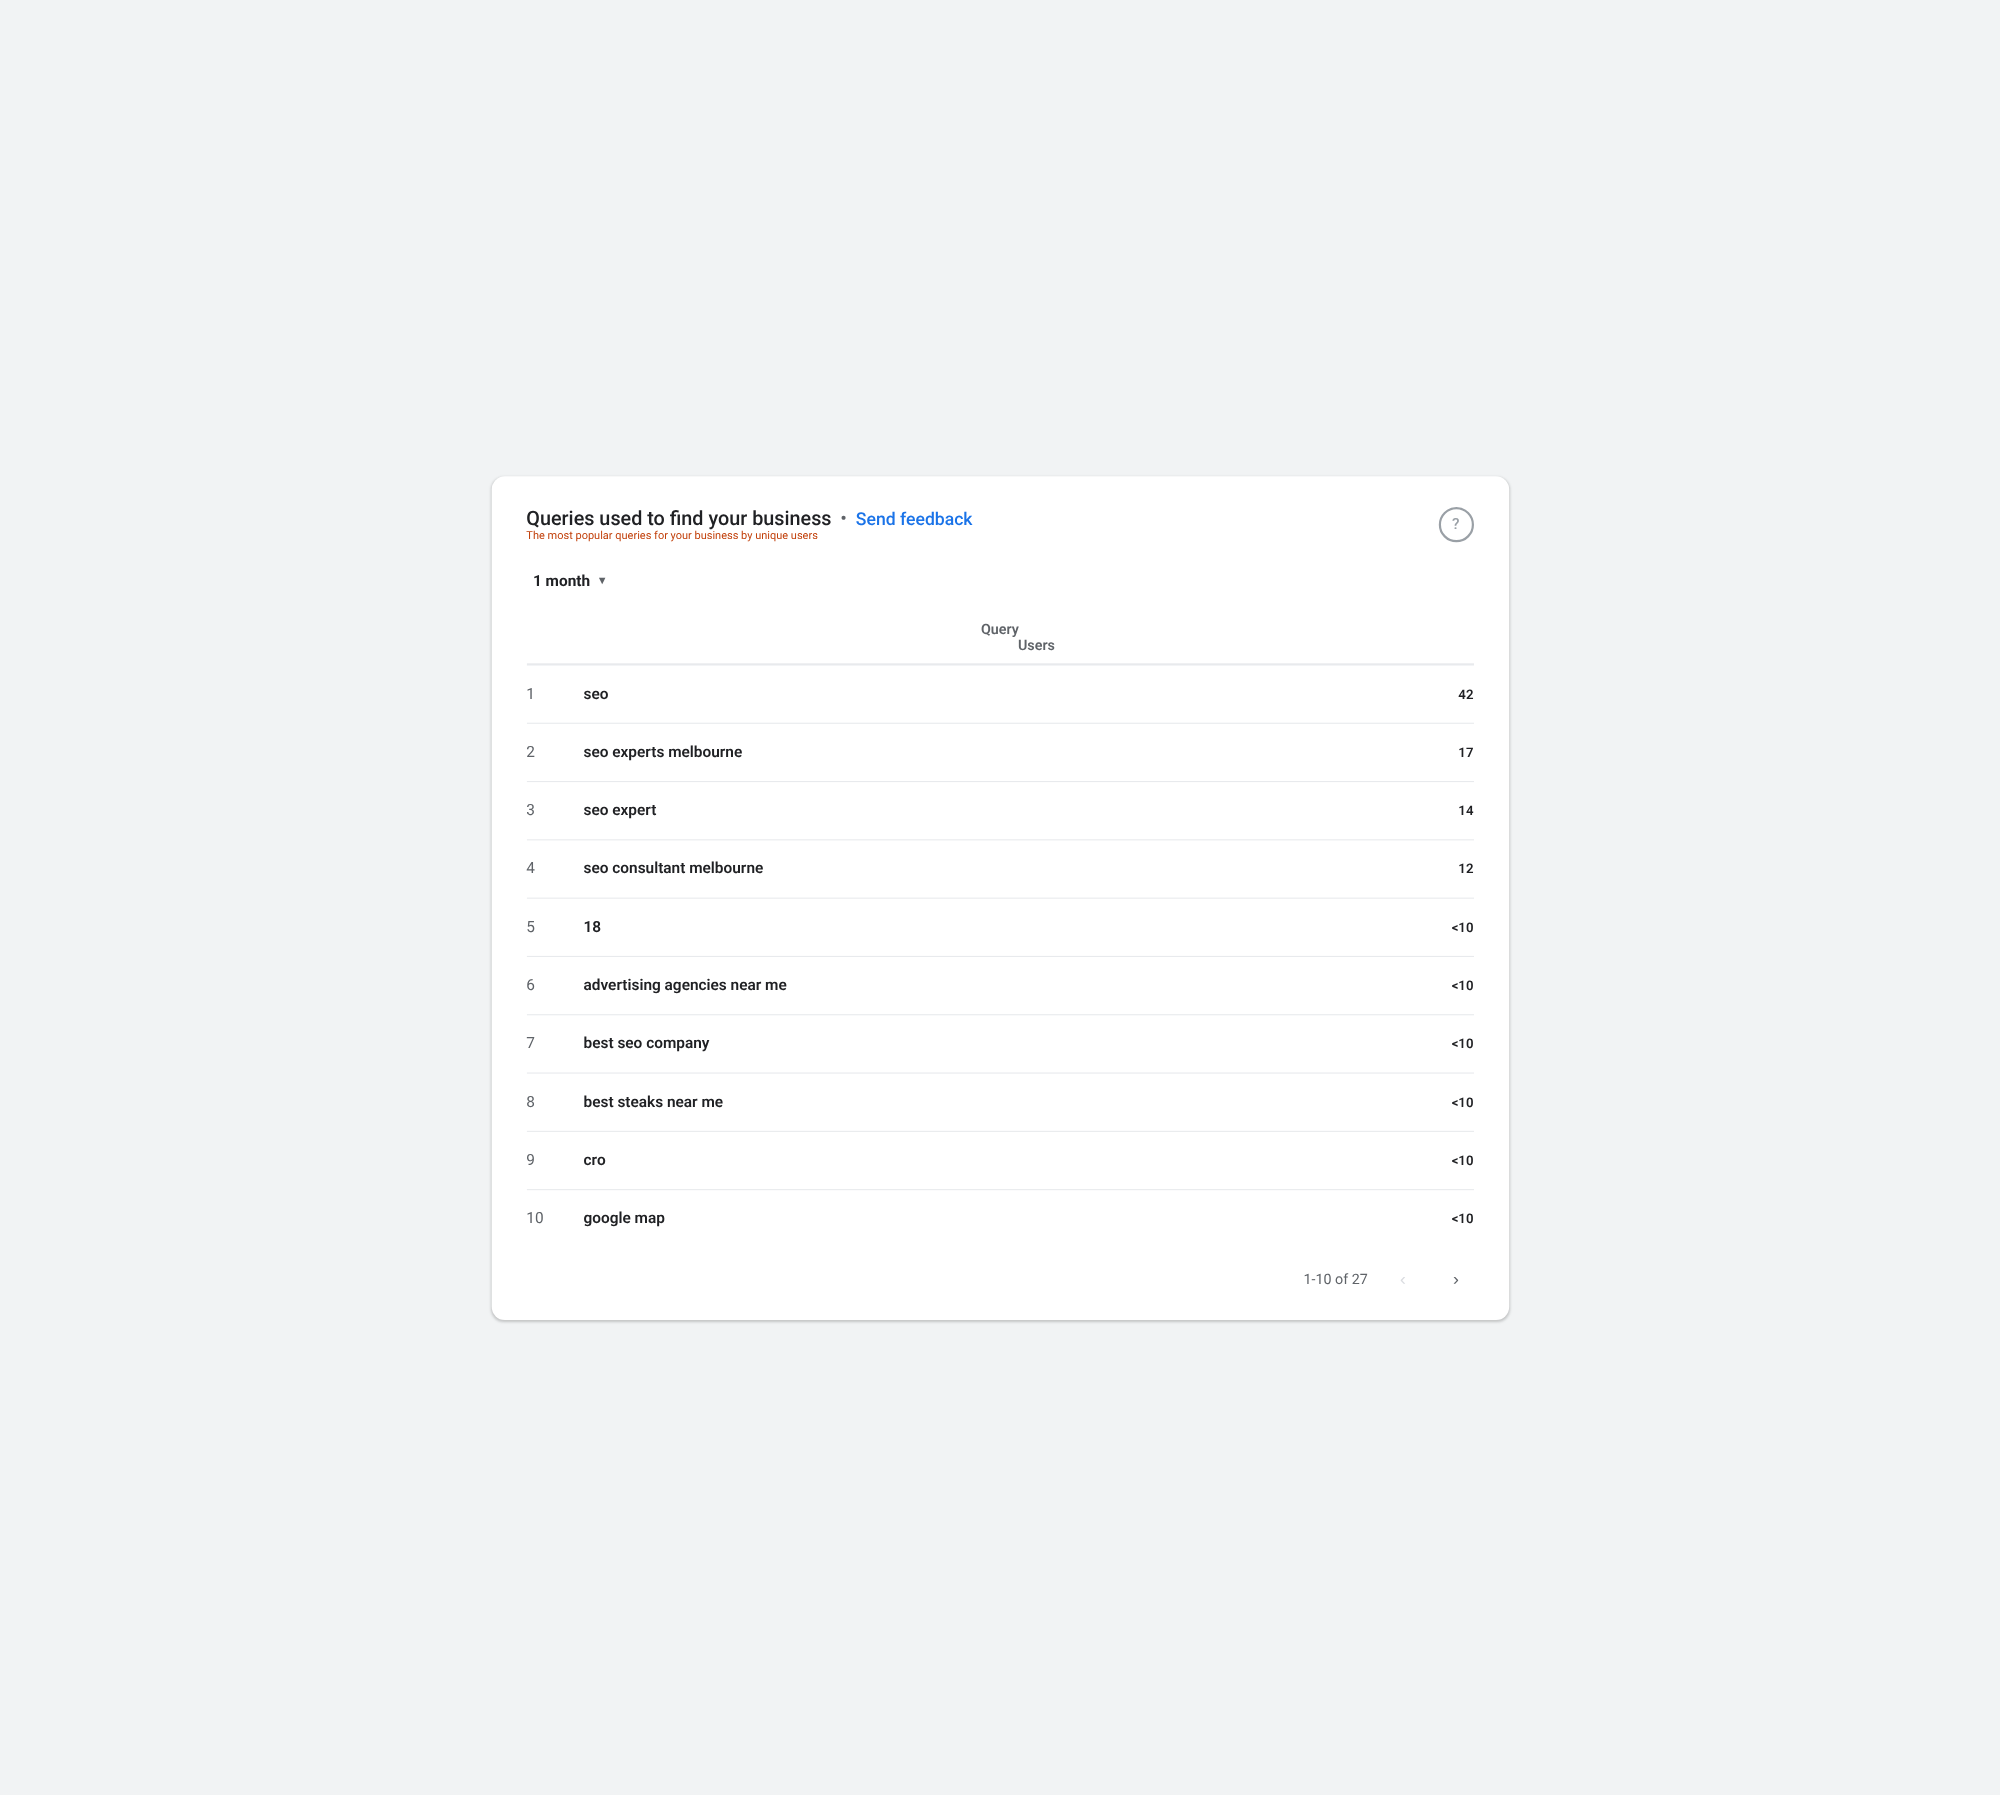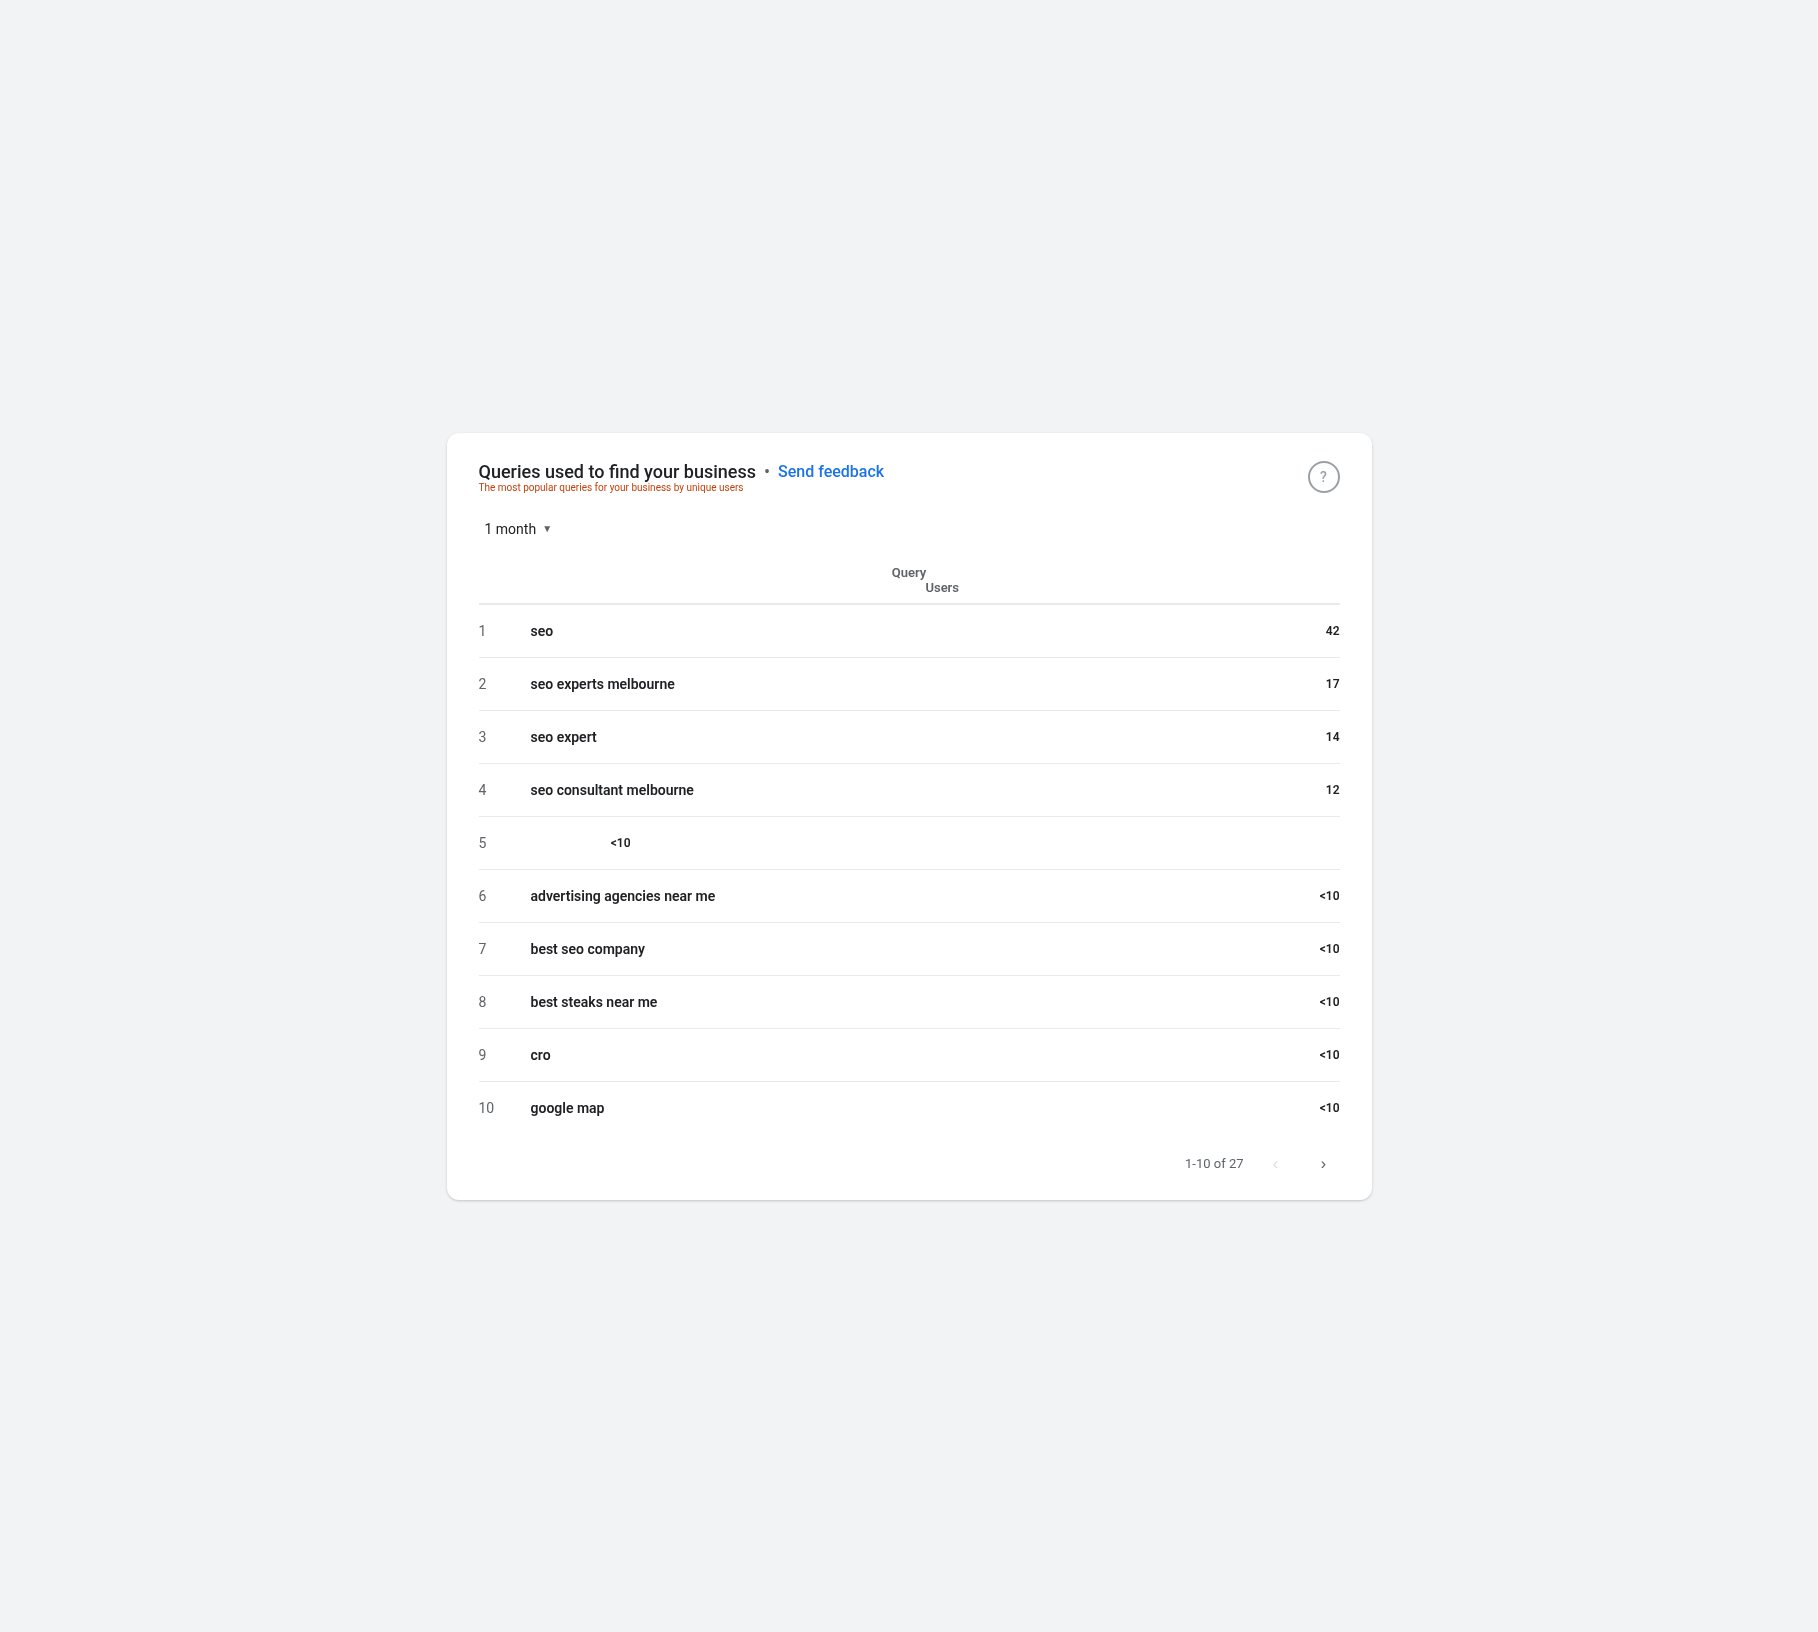--- a/index.html
+++ b/index.html
@@ -84,21 +84,21 @@
     .filter-row {
       margin-bottom: 16px;
     }
 
     .period-selector {
       display: inline-flex;
       align-items: center;
       gap: 6px;
       cursor: pointer;
       font-size: 14px;
-      font-weight: 400;
+      font-weight: 700;
       color: #202124;
       padding: 4px 6px;
       border-radius: 4px;
     }
 
     .dropdown-arrow {
       color: #5f6368;
       font-size: 10px;
     }
 
@@ -251,20 +251,21 @@
       <div class="query-cell col-query">seo expert</div>
       <div class="users-cell col-users">14</div>
     </div>
         <div class="table-row">
       <div class="rank-cell col-rank">4</div>
       <div class="query-cell col-query">seo consultant melbourne</div>
       <div class="users-cell col-users">12</div>
     </div>
         <div class="table-row">
       <div class="rank-cell col-rank">5</div>
+      <div class="query-cell col-query">18</div>
       <div class="users-cell col-users">&lt;10</div>
     </div>
         <div class="table-row">
       <div class="rank-cell col-rank">6</div>
       <div class="query-cell col-query">advertising agencies near me</div>
       <div class="users-cell col-users">&lt;10</div>
     </div>
         <div class="table-row">
       <div class="rank-cell col-rank">7</div>
       <div class="query-cell col-query">best seo company</div>

